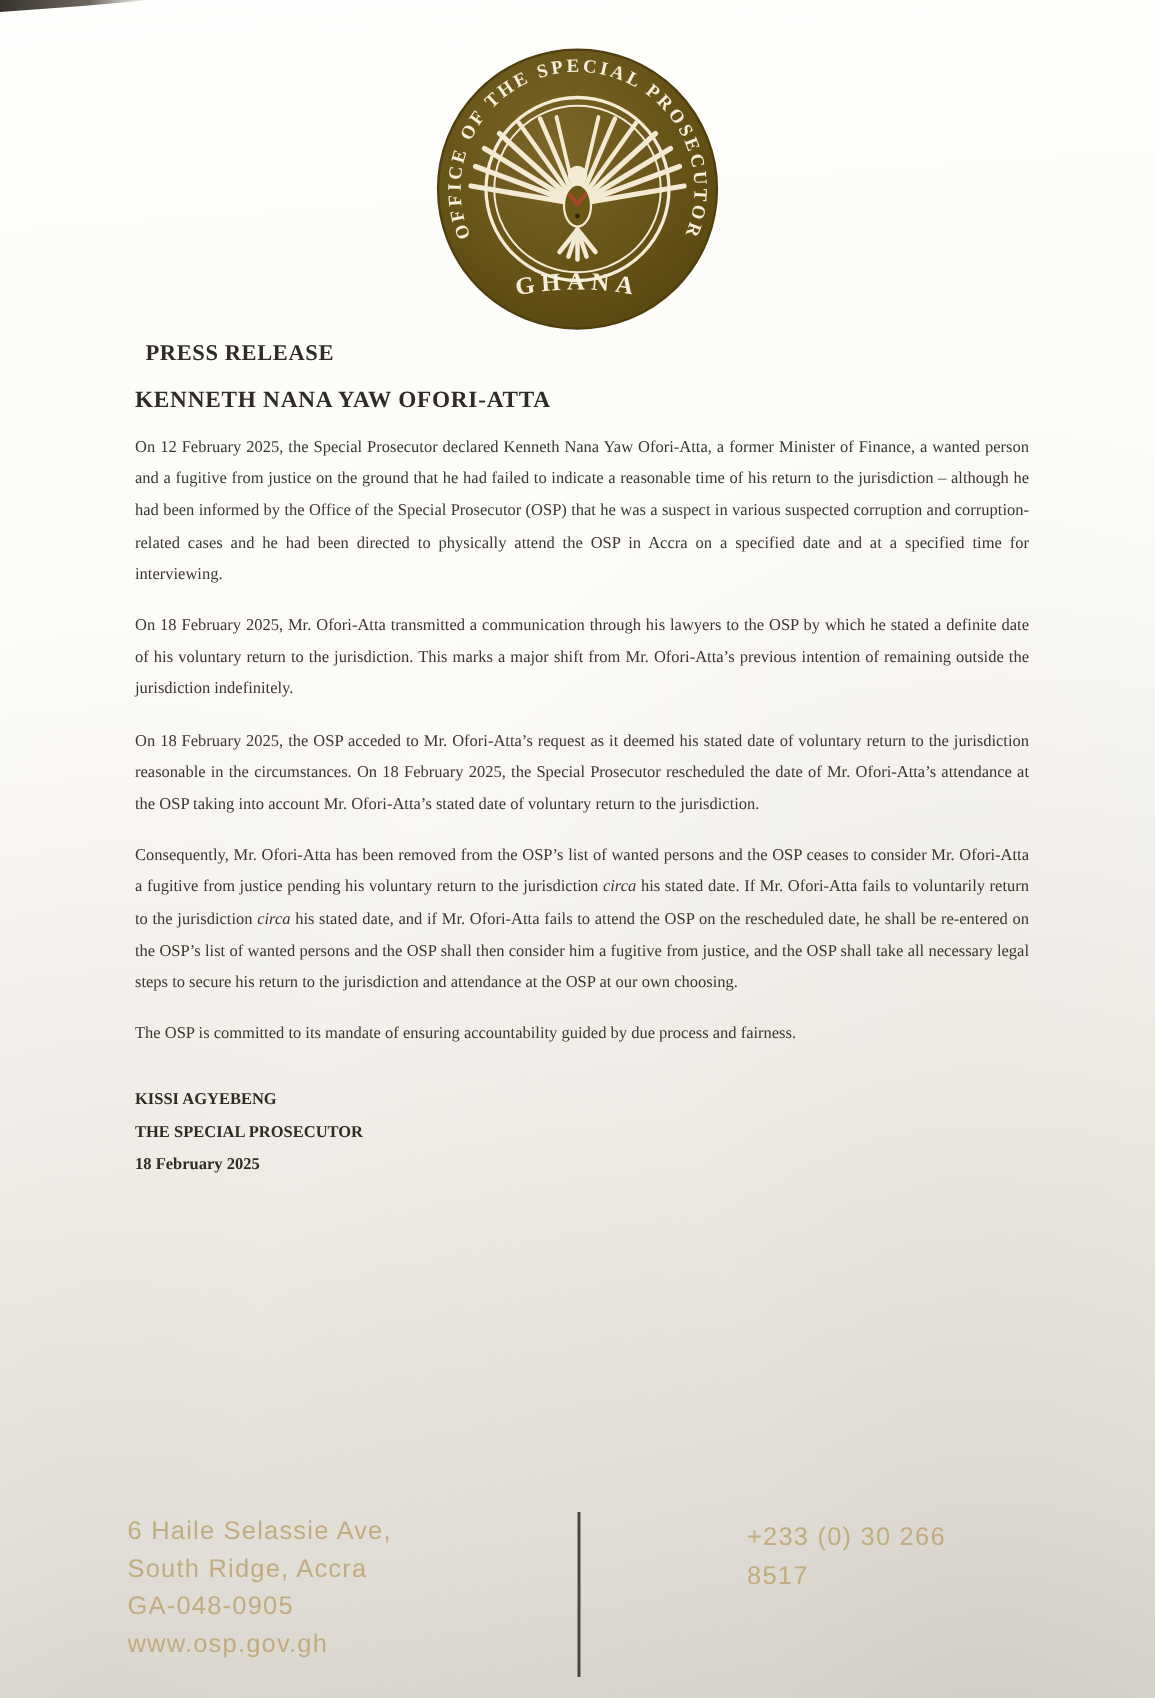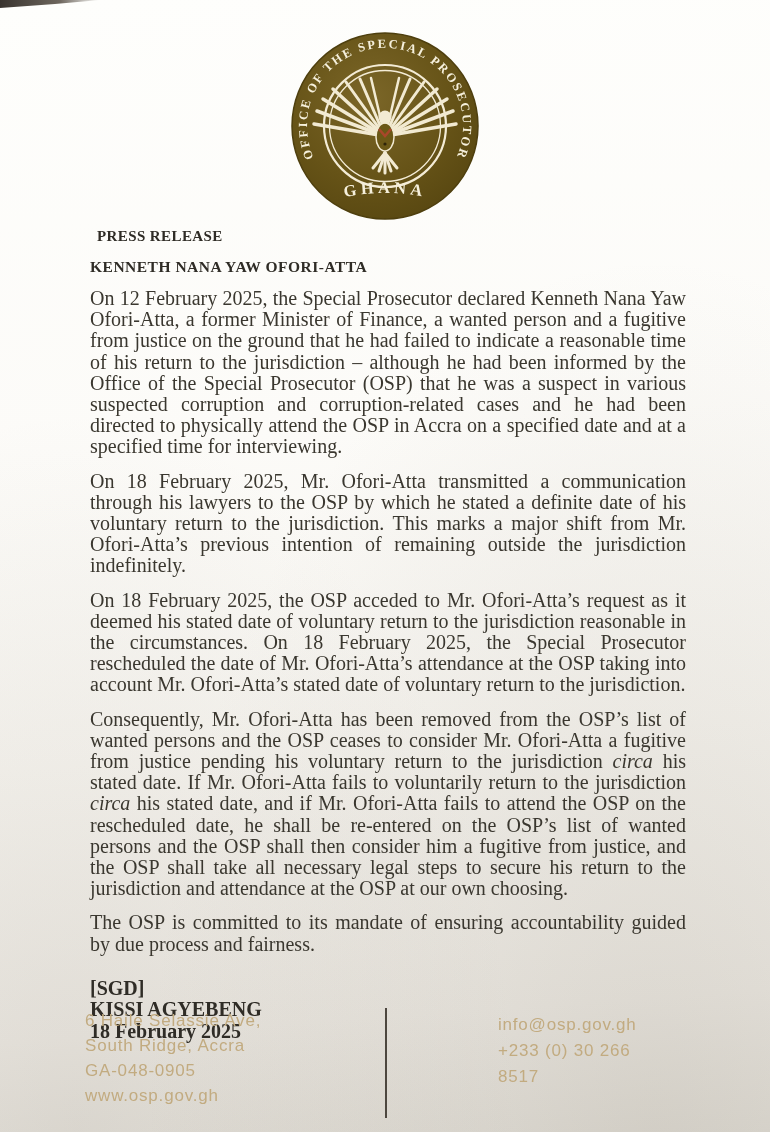--- a/index.html
+++ b/index.html
@@ -27,21 +27,21 @@
   .doc-label {
     position:absolute; left:97px; top:228px;
     font-size:15px; font-weight:bold; letter-spacing:0.4px; color:#2f2c26;
   }
   .doc-title {
     position:absolute; left:90px; top:258px; width:595px;
     font-size:15.5px; font-weight:bold; letter-spacing:0.5px; color:#2f2c26;
   }
   .content {
     position:absolute; left:90px; top:288px; width:596px;
-    text-align:justify; font-size:20px; line-height:21.2px; color:#3a372f;
+    text-align:justify; font-size:11px; line-height:21.2px; color:#3a372f;
   }
   .para { margin:0 0 13px 0; }
   .para .it { font-style:italic; }
   .signature { margin-top:23px; font-weight:bold; color:#2f2c26; line-height:21.5px; text-align:left; }
 
   .footer {
     position:absolute; left:0; top:1006px; width:649px; height:120px;
     font-family:"Liberation Sans", sans-serif;
     color:#c2ab80; font-size:17px; letter-spacing:0.8px;
   }
@@ -110,33 +110,32 @@
 
   <div class="content">
     <div id="paragraphs">
         <p class="para"><span>On 12 February 2025, the Special Prosecutor declared Kenneth Nana Yaw Ofori-Atta, a former Minister of Finance, a wanted person and a fugitive from justice on the ground that he had failed to indicate a reasonable time of his return to the jurisdiction – although he had been informed by the Office of the Special Prosecutor (OSP) that he was a suspect in various suspected corruption and corruption-related cases and he had been directed to physically attend the OSP in Accra on a specified date and at a specified time for interviewing.</span></p>
         <p class="para"><span>On 18 February 2025, Mr. Ofori-Atta transmitted a communication through his lawyers to the OSP by which he stated a definite date of his voluntary return to the jurisdiction. This marks a major shift from Mr. Ofori-Atta’s previous intention of remaining outside the jurisdiction indefinitely.</span></p>
         <p class="para"><span>On 18 February 2025, the OSP acceded to Mr. Ofori-Atta’s request as it deemed his stated date of voluntary return to the jurisdiction reasonable in the circumstances. On 18 February 2025, the Special Prosecutor rescheduled the date of Mr. Ofori-Atta’s attendance at the OSP taking into account Mr. Ofori-Atta’s stated date of voluntary return to the jurisdiction.</span></p>
         <p class="para"><span>Consequently, Mr. Ofori-Atta has been removed from the OSP’s list of wanted persons and the OSP ceases to consider Mr. Ofori-Atta a fugitive from justice pending his voluntary return to the jurisdiction </span><span class="it">circa</span><span> his stated date. If Mr. Ofori-Atta fails to voluntarily return to the jurisdiction </span><span class="it">circa</span><span> his stated date, and if Mr. Ofori-Atta fails to attend the OSP on the rescheduled date, he shall be re-entered on the OSP’s list of wanted persons and the OSP shall then consider him a fugitive from justice, and the OSP shall take all necessary legal steps to secure his return to the jurisdiction and attendance at the OSP at our own choosing.</span></p>
         <p class="para"><span>The OSP is committed to its mandate of ensuring accountability guided by due process and fairness.</span></p>
       </div>
     <div class="signature">
-      <div>[SGD]</div>
       <div>KISSI AGYEBENG</div>
+      <div>THE SPECIAL PROSECUTOR</div>
       <div>18 February 2025</div>
     </div>
   </div>
 
   <div class="footer">
     <div class="footer-left">
       <div>6 Haile Selassie Ave,</div>
       <div>South Ridge, Accra</div>
       <div>GA-048-0905</div>
       <div>www.osp.gov.gh</div>
     </div>
     <div class="footer-divider"></div>
     <div class="footer-right">
-      <div>info@osp.gov.gh</div>
       <div>+233 (0) 30 266 8517</div>
     </div>
   </div>
 
 </div>
 
 </body></html>

